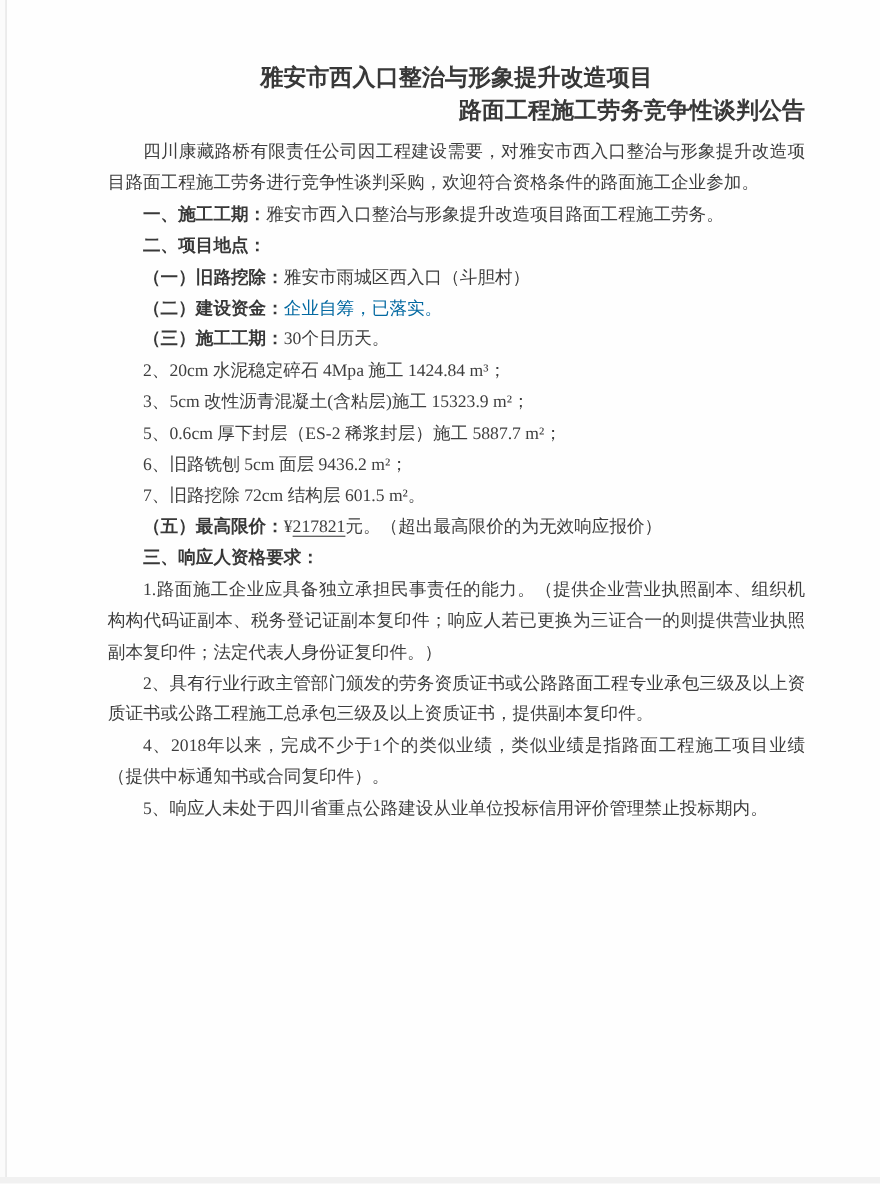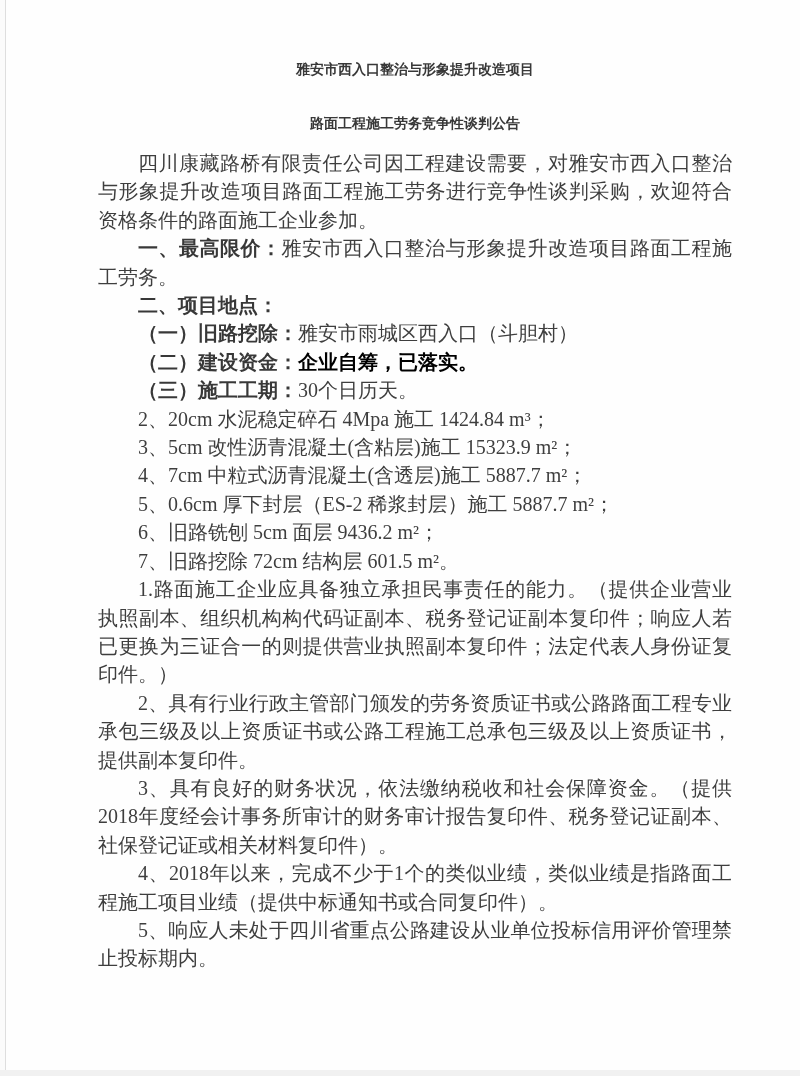--- a/index.html
+++ b/index.html
@@ -36,88 +36,88 @@
   }
   .content {
     position: absolute;
     left: 92px;
     top: 0;
     width: 634px;
   }
   .title {
     margin: 0;
     text-align: center;
-    font-size: 14px;
+    font-size: 21px;
     line-height: 30px;
     font-weight: 700;
     font-family: "Liberation Serif", "DejaVu Serif", serif;
     color: #383838;
   }
   .title1 { margin-top: 55px; }
-  .title2 { margin-top: 24px; }
+  .title2 { margin-top: 0; text-align: right; }
   .body-text {
     margin-top: 10px;
-    font-size: 20px;
+    font-size: 16px;
     line-height: 28.4px;
     text-align: justify;
   }
   .body-text p {
     margin: 0;
   }
   .indent { text-indent: 2em; }
   .lbl {
     font-weight: 700;
     color: #383838;
   }
   .bold-val {
-    font-weight: 700;
-    color: #000000;
+    font-weight: 400;
+    color: #0369a1;
   }
   .u {
     text-decoration: underline;
     text-underline-offset: 3px;
   }
 </style>
 </head>
 <body>
 
 <div class="viewport">
   <div class="page">
     <div class="content">
 
       <h1 class="title title1">雅安市西入口整治与形象提升改造项目</h1>
       <h1 class="title title2">路面工程施工劳务竞争性谈判公告</h1>
 
       <div class="body-text">
 
         <p class="indent">四川康藏路桥有限责任公司因工程建设需要，对雅安市西入口整治与形象提升改造项目路面工程施工劳务进行竞争性谈判采购，欢迎符合资格条件的路面施工企业参加。</p>
 
-        <p class="indent"><span class="lbl">一、最高限价：</span><span>雅安市西入口整治与形象提升改造项目路面工程施工劳务。</span></p>
+        <p class="indent"><span class="lbl">一、施工工期：</span><span>雅安市西入口整治与形象提升改造项目路面工程施工劳务。</span></p>
 
         <p class="indent"><span class="lbl">二、项目地点：</span></p>
 
         <p class="indent"><span class="lbl">（一）旧路挖除：</span><span>雅安市雨城区西入口（斗胆村）</span></p>
 
         <p class="indent"><span class="lbl">（二）建设资金：</span><span class="bold-val">企业自筹，已落实。</span></p>
 
         <p class="indent"><span class="lbl">（三）施工工期：</span><span>30个日历天。</span></p>
 
 
         <p class="indent">2、20cm 水泥稳定碎石 4Mpa 施工 1424.84 m³；</p>
         <p class="indent">3、5cm 改性沥青混凝土(含粘层)施工 15323.9 m²；</p>
-        <p class="indent">4、7cm 中粒式沥青混凝土(含透层)施工 5887.7 m²；</p>
         <p class="indent">5、0.6cm 厚下封层（ES-2 稀浆封层）施工 5887.7 m²；</p>
         <p class="indent">6、旧路铣刨 5cm 面层 9436.2 m²；</p>
         <p class="indent">7、旧路挖除 72cm 结构层 601.5 m²。</p>
 
+        <p class="indent"><span class="lbl">（五）最高限价：</span><span>¥</span><span class="u">217821</span><span>元。</span><span>（超出最高限价的为无效响应报价）</span></p>
 
+        <p class="indent"><span class="lbl">三、响应人资格要求：</span></p>
 
         <p class="indent">1.路面施工企业应具备独立承担民事责任的能力。（提供企业营业执照副本、组织机构构代码证副本、税务登记证副本复印件；响应人若已更换为三证合一的则提供营业执照副本复印件；法定代表人身份证复印件。）</p>
         <p class="indent">2、具有行业行政主管部门颁发的劳务资质证书或公路路面工程专业承包三级及以上资质证书或公路工程施工总承包三级及以上资质证书，提供副本复印件。</p>
-        <p class="indent">3、具有良好的财务状况，依法缴纳税收和社会保障资金。（提供2018年度经会计事务所审计的财务审计报告复印件、税务登记证副本、社保登记证或相关材料复印件）。</p>
         <p class="indent">4、2018年以来，完成不少于1个的类似业绩，类似业绩是指路面工程施工项目业绩（提供中标通知书或合同复印件）。</p>
         <p class="indent">5、响应人未处于四川省重点公路建设从业单位投标信用评价管理禁止投标期内。</p>
 
       </div>
     </div>
   </div>
   <div class="bottom-band"></div>
 </div>
 
 </body></html>

